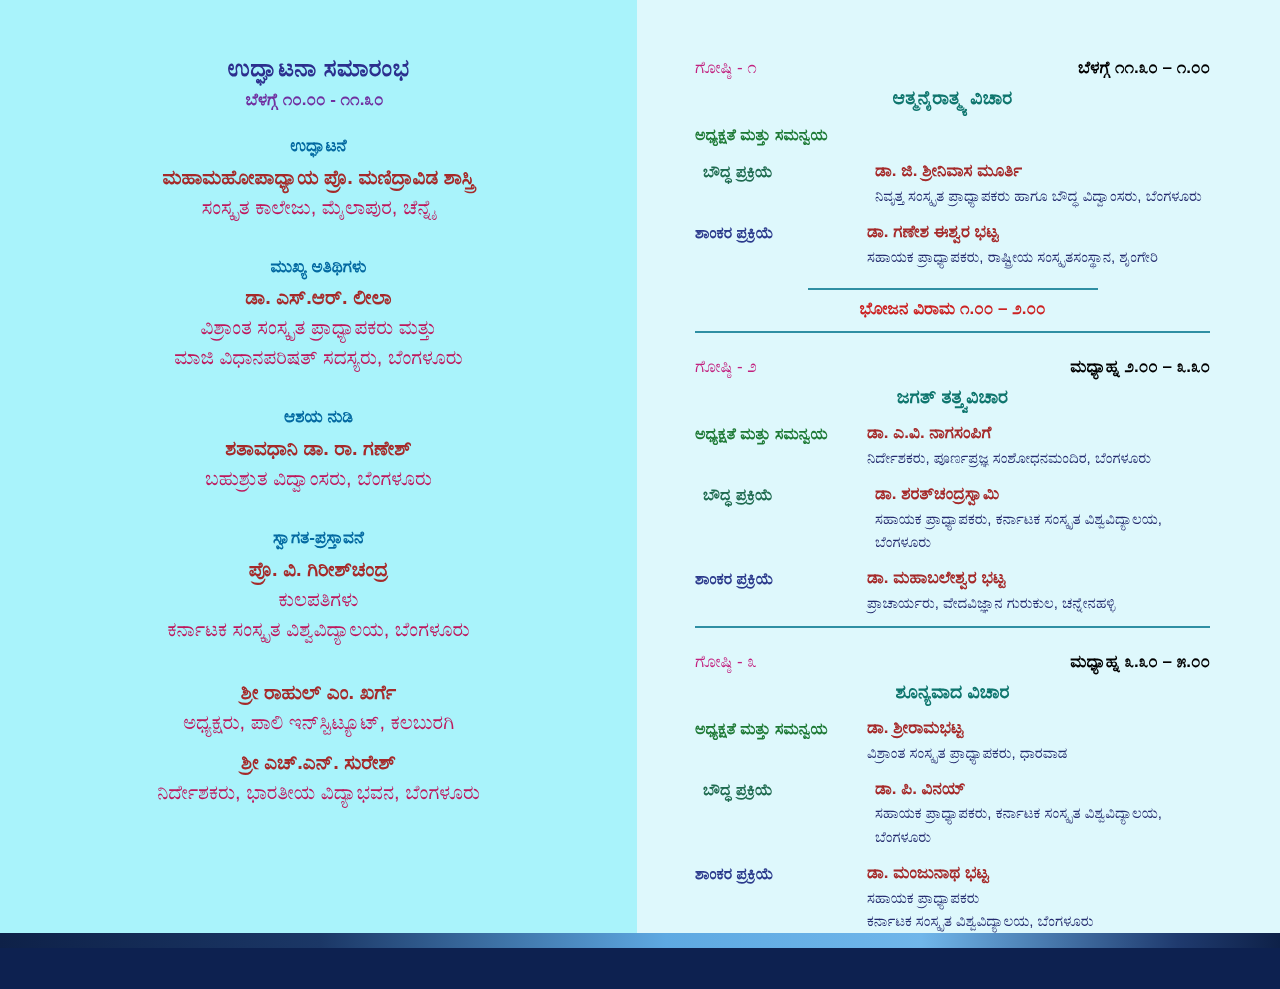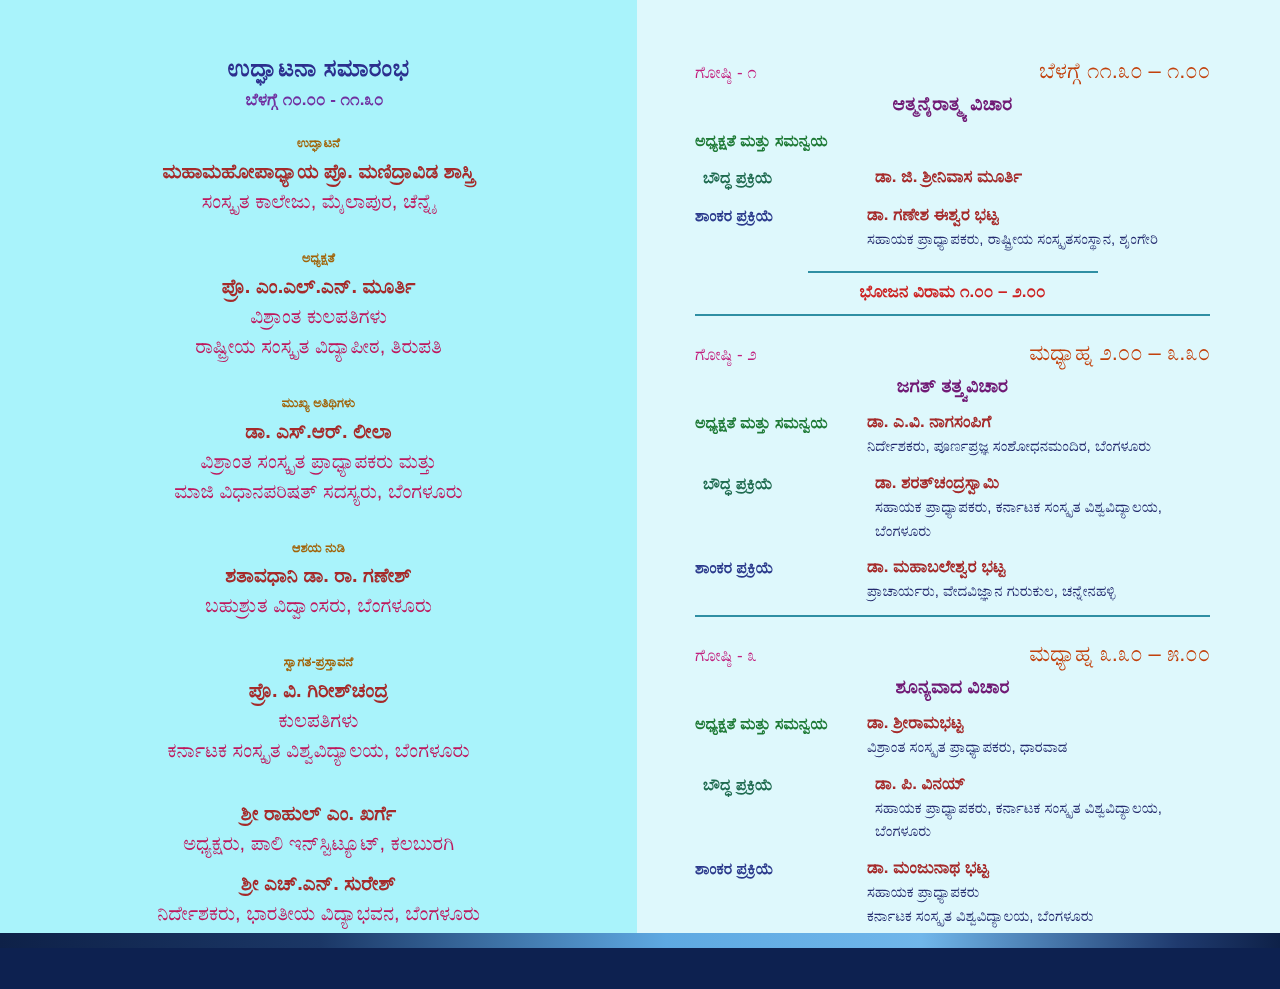--- a/index.html
+++ b/index.html
@@ -27,36 +27,36 @@
   }
   .lp-time {
     text-align: center;
     padding-right: 8px;
     margin-top: 8px;
     font-size: 17px; font-weight: bold;
     color: #7030a0;
   }
   .lp-sec { text-align: center; margin-top: 33px; }
   .lp-sec.first { margin-top: 24px; }
-  .lp-label { font-size: 13px; font-weight: bold; color: #a16207; line-height: 1.45; }
+  .lp-label { font-size: 17px; font-weight: bold; color: #0369a1; line-height: 1.45; }
   .lp-name  { font-size: 20px; font-weight: bold; color: #a52a2a; line-height: 1.5; margin-top: 3px; }
   .lp-aff   { font-size: 20px; color: #be185d; line-height: 1.5; }
   .lp-entry2 { margin-top: 10px; }
 
   
   .page-right {
     width: 643px; height: 933px;
     background: #def8fc;
     padding: 58px 70px 0 58px;
     overflow: hidden;
   }
   .rp-head { display: flex; justify-content: space-between; align-items: baseline; }
   .rp-gosthi { font-size: 17px; font-weight: normal; color: #c2207e; }
-  .rp-time   { font-size: 22px; font-weight: normal; color: #c2410c; }
-  .rp-title  { text-align: center; font-size: 19px; font-weight: bold; color: #701a75; margin-top: 9px; }
+  .rp-time   { font-size: 17px; font-weight: bold; color: #000000; }
+  .rp-title  { text-align: center; font-size: 19px; font-weight: bold; color: #0f766e; margin-top: 9px; }
   .rp-row { display: flex; margin-top: 13px; }
   .rp-role { width: 172px; flex-shrink: 0; font-size: 16px; font-weight: bold; line-height: 1.45; padding-top: 1px; }
   .role-green { color: #1e7a36; }
   .role-teal  { color: #1f6b50; margin-left: 8px; }
   .role-navy  { color: #2b3a8c; }
   .rp-person { flex: 1; }
   .rp-name { font-size: 17px; font-weight: bold; color: #a52a2a; line-height: 1.45; }
   .rp-aff  { font-size: 15px; color: #232a6e; line-height: 1.55; }
 
   .lunch-block { margin-top: 20px; }
@@ -84,26 +84,20 @@
     <div class="page-left">
       <div class="lp-title">ಉದ್ಘಾಟನಾ ಸಮಾರಂಭ</div>
       <div class="lp-time">ಬೆಳಗ್ಗೆ ೧೦.೦೦ - ೧೧.೩೦</div>
 
       <section class="lp-sec first">
         <div class="lp-label">ಉದ್ಘಾಟನೆ</div>
         <div class="lp-name">ಮಹಾಮಹೋಪಾಧ್ಯಾಯ ಪ್ರೊ. ಮಣಿದ್ರಾವಿಡ ಶಾಸ್ತ್ರಿ</div>
         <div class="lp-aff">ಸಂಸ್ಕೃತ ಕಾಲೇಜು, ಮೈಲಾಪುರ, ಚೆನ್ನೈ</div>
       </section>
 
-      <section class="lp-sec">
-        <div class="lp-label">ಅಧ್ಯಕ್ಷತೆ</div>
-        <div class="lp-name">ಪ್ರೊ. ಎಂ.ಎಲ್.ಎನ್. ಮೂರ್ತಿ</div>
-        <div class="lp-aff">ವಿಶ್ರಾಂತ ಕುಲಪತಿಗಳು</div>
-        <div class="lp-aff">ರಾಷ್ಟ್ರೀಯ ಸಂಸ್ಕೃತ ವಿದ್ಯಾಪೀಠ, ತಿರುಪತಿ</div>
-      </section>
 
       <section class="lp-sec">
         <div class="lp-label">ಮುಖ್ಯ ಅತಿಥಿಗಳು</div>
         <div class="lp-name">ಡಾ. ಎಸ್.ಆರ್. ಲೀಲಾ</div>
         <div class="lp-aff">ವಿಶ್ರಾಂತ ಸಂಸ್ಕೃತ ಪ್ರಾಧ್ಯಾಪಕರು ಮತ್ತು</div>
         <div class="lp-aff">ಮಾಜಿ ವಿಧಾನಪರಿಷತ್ ಸದಸ್ಯರು, ಬೆಂಗಳೂರು</div>
       </section>
 
       <section class="lp-sec">
         <div class="lp-label">ಆಶಯ ನುಡಿ</div>
@@ -136,20 +130,21 @@
           <span class="rp-time">ಬೆಳಗ್ಗೆ ೧೧.೩೦ – ೧.೦೦</span>
         </header>
         <h2 class="rp-title">ಆತ್ಮನೈರಾತ್ಮ್ಯ ವಿಚಾರ</h2>
         <div class="rp-row">
           <div class="rp-role role-green">ಅಧ್ಯಕ್ಷತೆ ಮತ್ತು ಸಮನ್ವಯ</div>
         </div>
         <div class="rp-row">
           <div class="rp-role role-teal">ಬೌದ್ಧ ಪ್ರಕ್ರಿಯೆ</div>
           <div class="rp-person">
             <div class="rp-name">ಡಾ. ಜಿ. ಶ್ರೀನಿವಾಸ ಮೂರ್ತಿ</div>
+            <div class="rp-aff">ನಿವೃತ್ತ ಸಂಸ್ಕೃತ ಪ್ರಾಧ್ಯಾಪಕರು ಹಾಗೂ ಬೌದ್ಧ ವಿದ್ವಾಂಸರು, ಬೆಂಗಳೂರು</div>
           </div>
         </div>
         <div class="rp-row">
           <div class="rp-role role-navy">ಶಾಂಕರ ಪ್ರಕ್ರಿಯೆ</div>
           <div class="rp-person">
             <div class="rp-name">ಡಾ. ಗಣೇಶ ಈಶ್ವರ ಭಟ್ಟ</div>
             <div class="rp-aff">ಸಹಾಯಕ ಪ್ರಾಧ್ಯಾಪಕರು, ರಾಷ್ಟ್ರೀಯ ಸಂಸ್ಕೃತಸಂಸ್ಥಾನ, ಶೃಂಗೇರಿ</div>
           </div>
         </div>
       </section>

